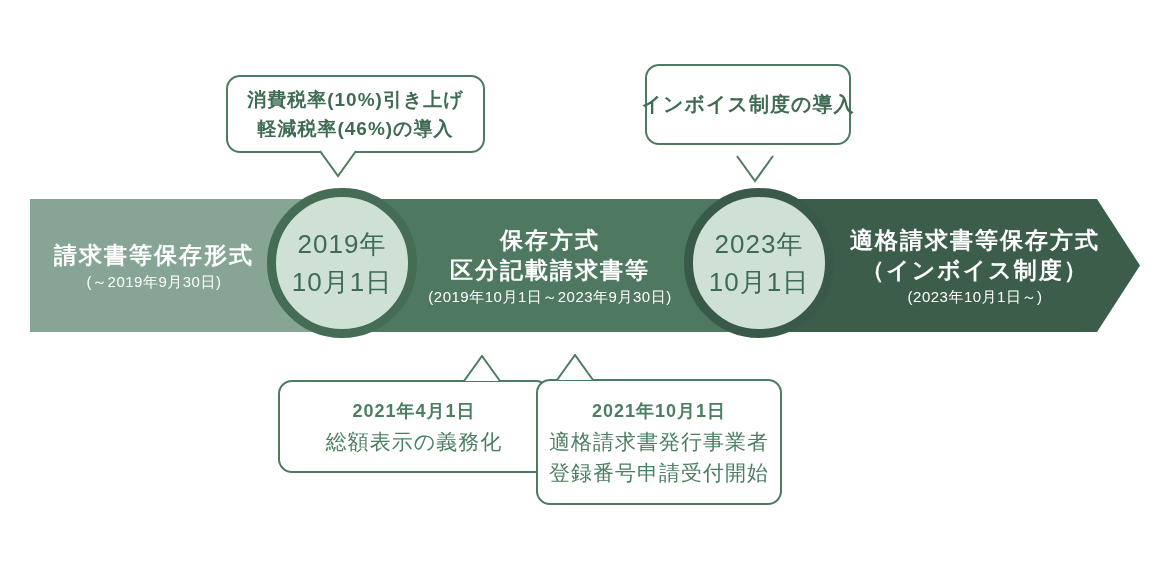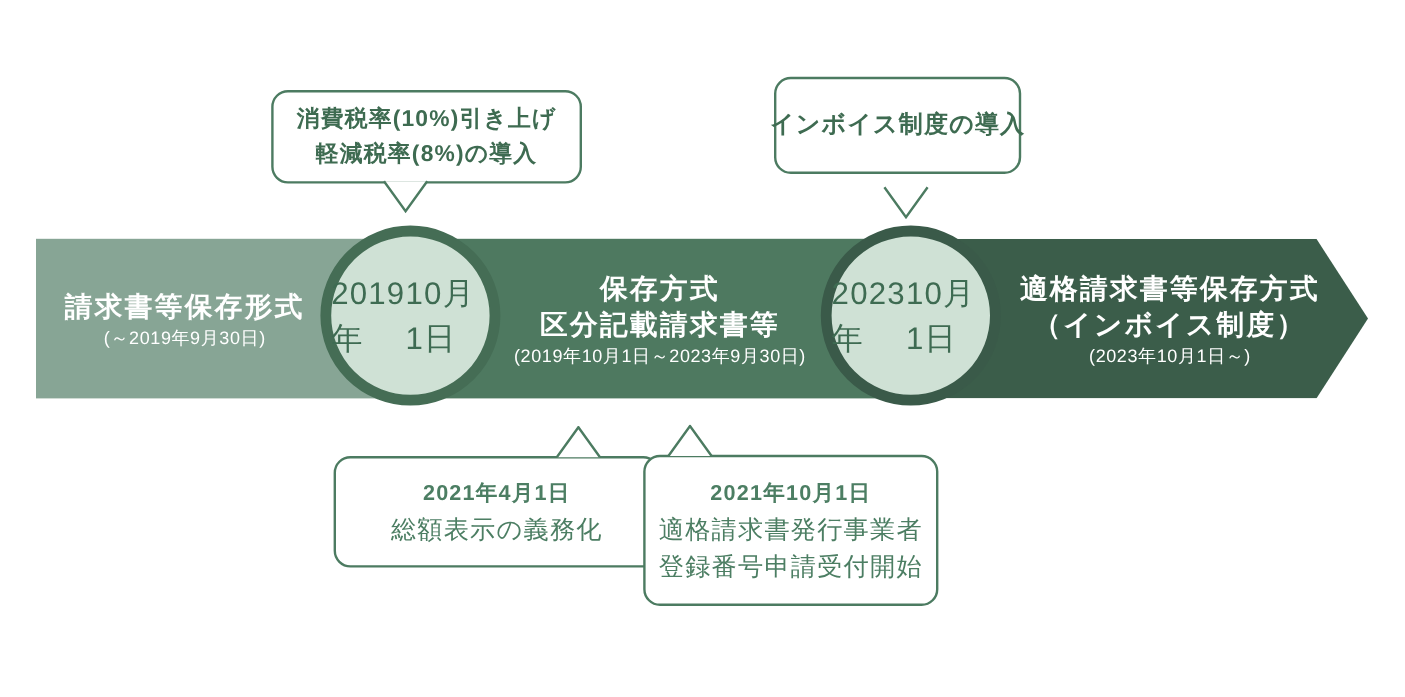--- a/index.html
+++ b/index.html
@@ -26,23 +26,23 @@
   }
   .seg-title:empty { display: none; }
   .seg-period {
     font-size: 15px; font-weight: 500; letter-spacing: 0.5px; margin-top: 3px; white-space: nowrap;
   }
 
   
   .milestone {
     position: absolute; top: 188px; width: 132px; height: 132px; border-radius: 50%;
     background: var(--circle-fill); border: 9px solid;
-    display: flex; flex-direction: row; align-items: center; justify-content: center;
+    display: flex; flex-direction: column; align-items: center; justify-content: center;
     color: var(--circle-text); font-size: 26px; font-weight: 500; letter-spacing: 1px;
-    line-height: 38px; 
+    line-height: 38px; text-align: center;
   }
   .m2019 { left: 267px; border-color: var(--ring-2019); }
   .m2023 { left: 684px; border-color: var(--ring-2023); }
 
   
   .callout {
     position: absolute; box-sizing: border-box; background: #ffffff;
     border: 2px solid var(--callout-border); border-radius: 14px;
     display: flex; flex-direction: column; align-items: center; justify-content: center;
     text-align: center; white-space: nowrap;
@@ -85,21 +85,21 @@
     <div>2019年</div>
     <div>10月1日</div>
   </div>
   <div class="milestone m2023">
     <div>2023年</div>
     <div>10月1日</div>
   </div>
 
   <div class="callout co-tl">
     <div class="co-line">消費税率(10%)引き上げ</div>
-    <div class="co-line">軽減税率(8%)の導入</div>
+    <div class="co-line">軽減税率(46%)の導入</div>
   </div>
 
   <div class="callout co-tr">
     <div class="co-line">インボイス制度の導入</div>
   </div>
 
   <div class="callout co-bl">
     <div class="co-date">2021年4月1日</div>
     <div class="co-body">総額表示の義務化</div>
   </div>

